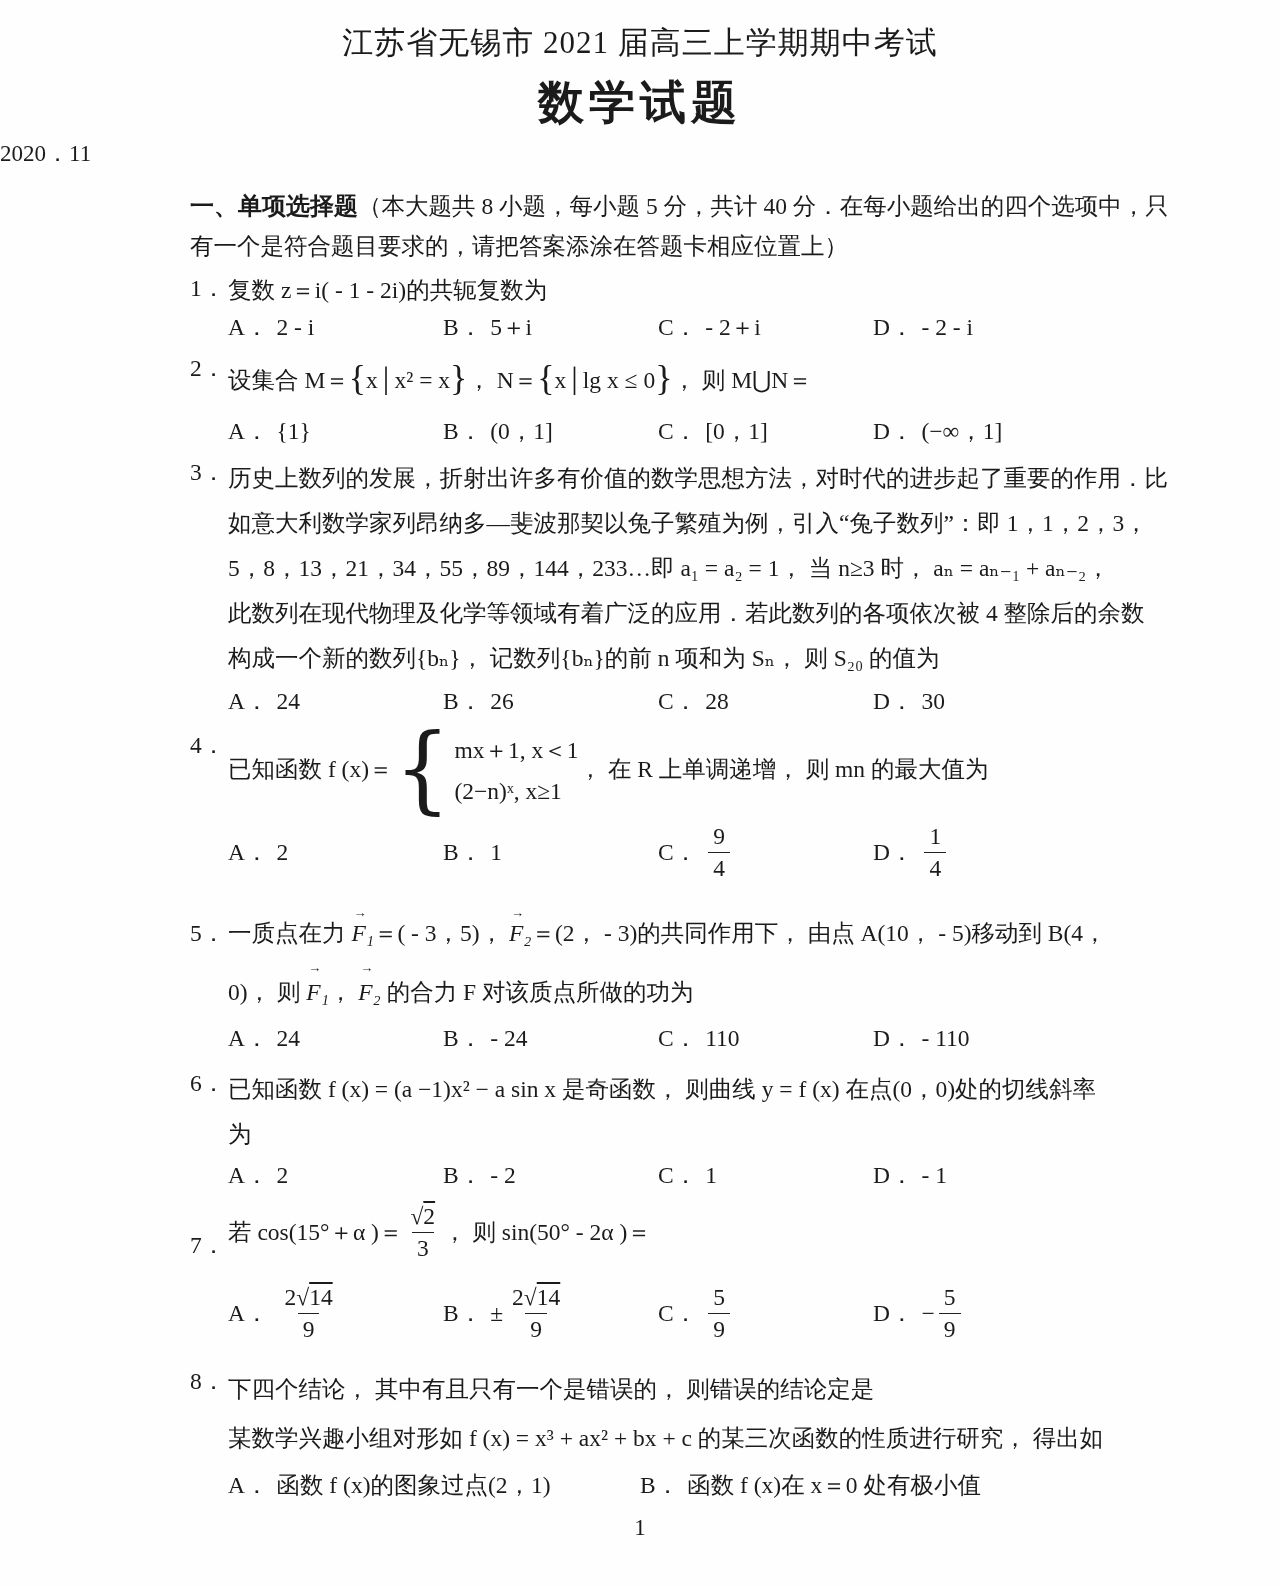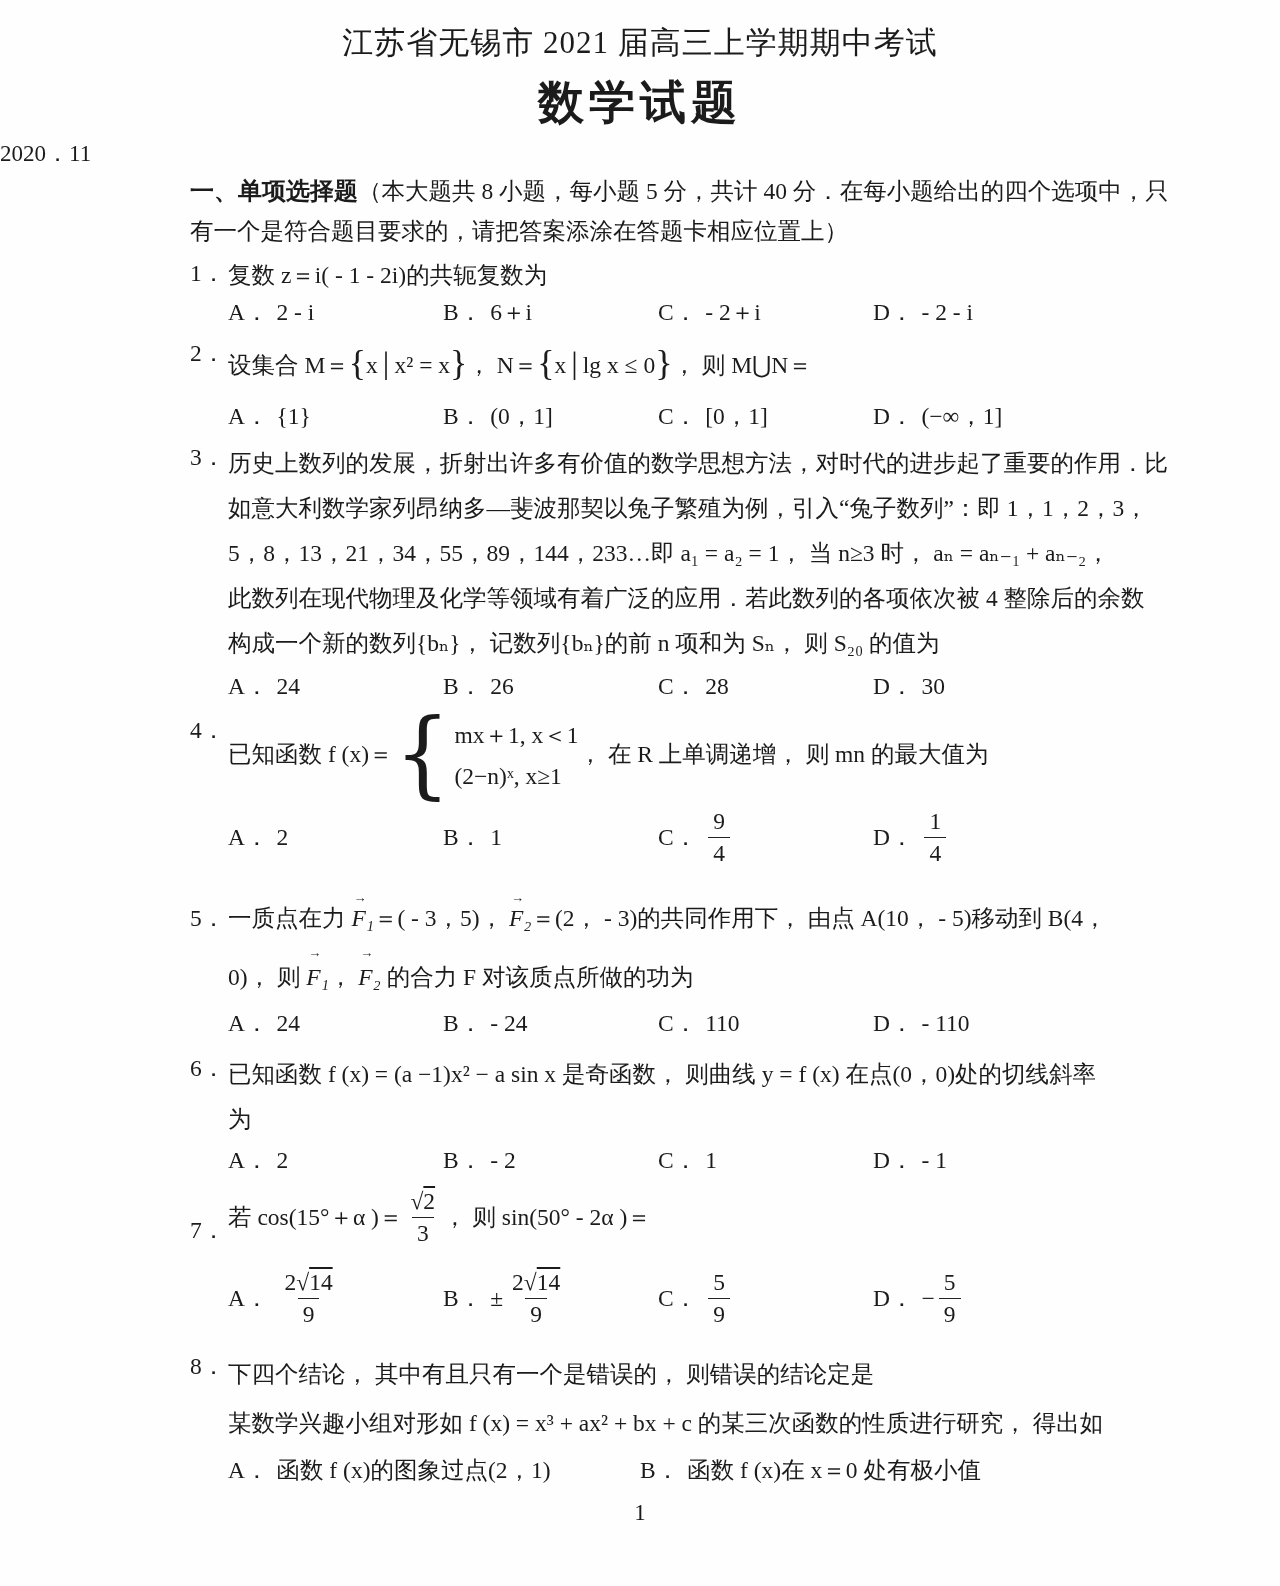--- a/index.html
+++ b/index.html
@@ -8,21 +8,21 @@
     background:#fefefe; overflow:hidden; color:#1b1b1b;
     font-family:"Liberation Serif","DejaVu Serif",serif;
     font-size:23.5px;
   }
   .title1 { padding-top:22px; text-align:center; font-size:31px; letter-spacing:1px; }
   .title2 {
     margin-top:8px; text-align:center; font-size:46px; font-weight:900;
     letter-spacing:5px; font-family:"Liberation Sans","DejaVu Sans",sans-serif;
   }
   .date { margin-top:4px; text-align:left; padding-right:186px; font-size:23px; }
-  .section { margin-top:2px; padding:0 96px 0 190px; line-height:40px; }
+  .section { margin-top:17px; padding:0 96px 0 190px; line-height:40px; }
   .section .bold { font-weight:700; font-family:"Liberation Sans","DejaVu Sans",sans-serif; font-size:24px; }
   .qwrap { padding:0 88px 0 190px; }
   .q { display:flex; align-items:flex-start; }
   .qnum { flex:0 0 38px; }
   .qbody { flex:1; min-width:0; }
   .ln { white-space:nowrap; }
   .opts { display:flex; align-items:center; }
   .opt { flex:0 0 215px; display:flex; align-items:center; white-space:nowrap; }
   .opt:last-child { flex:1 0 auto; }
   .olabel { margin-right:8px; }
@@ -85,21 +85,21 @@
       <div class="qnum">1．</div>
       <div class="qbody">
         <div class="ln q1-stem">复数 z＝i( - 1 - 2i)的共轭复数为</div>
         <div class="opts q1-opts">
           <div class="opt">
               <span class="olabel">A．</span>
               <span>2 - i</span>
             </div>
           <div class="opt">
               <span class="olabel">B．</span>
-              <span>6＋i</span>
+              <span>5＋i</span>
             </div>
           <div class="opt">
               <span class="olabel">C．</span>
               <span> - 2＋i</span>
             </div>
           <div class="opt">
               <span class="olabel">D．</span>
               <span> - 2 - i</span>
             </div>
         </div>

